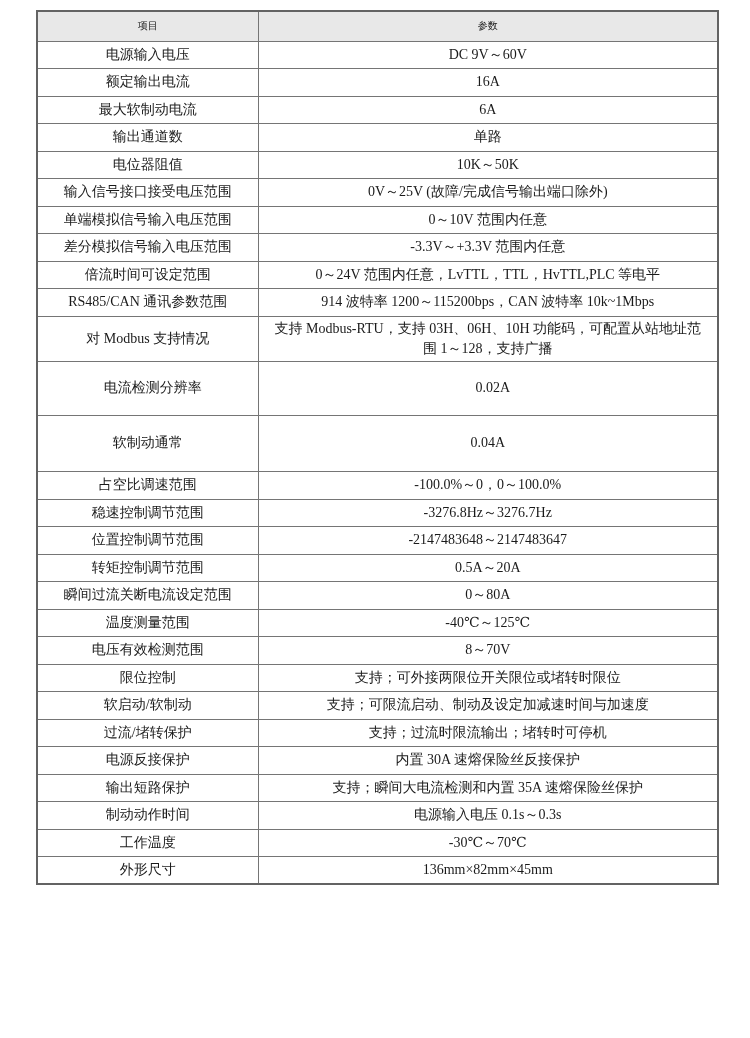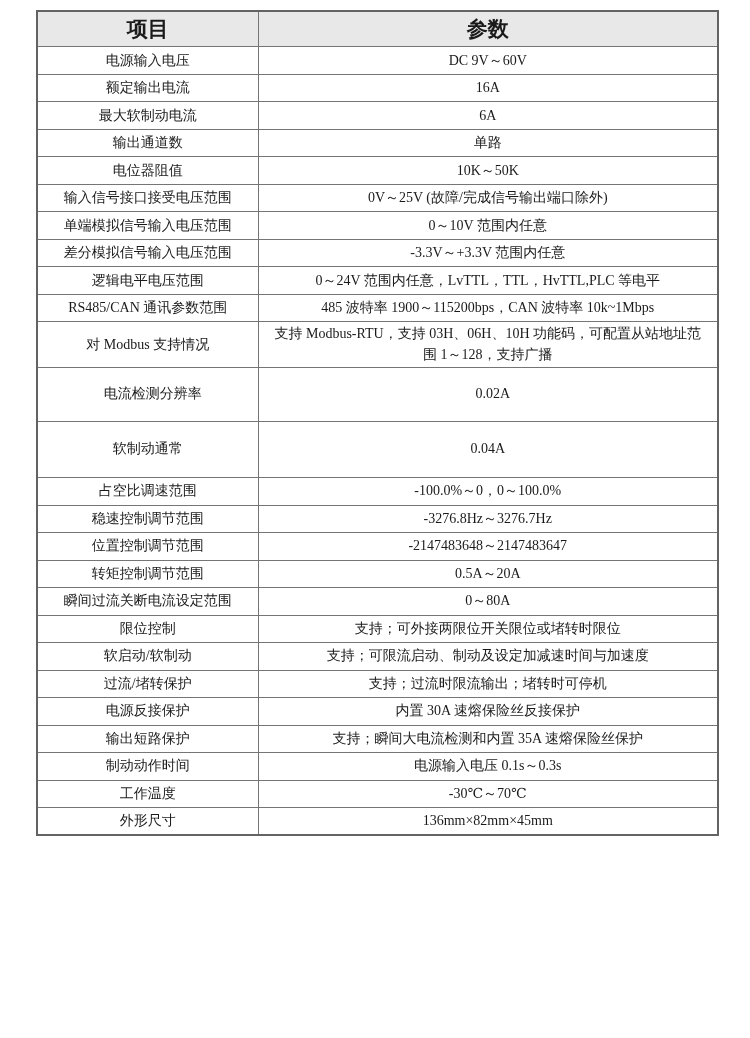--- a/index.html
+++ b/index.html
@@ -30,22 +30,22 @@
     text-align:center;
     vertical-align:middle;
     padding:2px 10px;
     font-size:14px;
     line-height:1.45;
     overflow:hidden;
   }
   th{
     height:30px;
     background:var(--header_bg);
-    font-weight:bold;
-    font-size:21px;
+    font-weight:normal;
+    font-size:10px;
   }
   td{height:27.5px;}
   
   #spec-body tr:nth-child(12) td{height:54px;padding-left:20px;}
   #spec-body tr:nth-child(13) td{height:56px;}
 </style>
 </head>
 <body>
 
 <table class="spec">
@@ -96,27 +96,27 @@
     <td class="item">单端模拟信号输入电压范围</td>
     <td class="param">0～10V 范围内任意</td>
   </tr>
 
   <tr>
     <td class="item">差分模拟信号输入电压范围</td>
     <td class="param">-3.3V～+3.3V 范围内任意</td>
   </tr>
 
   <tr>
-    <td class="item">逻辑电平电压范围</td>
+    <td class="item">倍流时间可设定范围</td>
     <td class="param">0～24V 范围内任意，LvTTL，TTL，HvTTL,PLC 等电平</td>
   </tr>
 
   <tr>
     <td class="item">RS485/CAN 通讯参数范围</td>
-    <td class="param">485 波特率 1900～115200bps，CAN 波特率 10k~1Mbps</td>
+    <td class="param">914 波特率 1200～115200bps，CAN 波特率 10k~1Mbps</td>
   </tr>
 
   <tr>
     <td class="item">对 Modbus 支持情况</td>
     <td class="param">支持 Modbus-RTU，支持 03H、06H、10H 功能码，可配置从站地址范围 1～128，支持广播</td>
   </tr>
 
   <tr>
     <td class="item">电流检测分辨率</td>
     <td class="param">0.02A</td>
@@ -147,21 +147,29 @@
     <td class="param">0.5A～20A</td>
   </tr>
 
   <tr>
     <td class="item">瞬间过流关断电流设定范围</td>
     <td class="param">0～80A</td>
   </tr>
 
 
 
-
+  <tr>
+    <td class="item">温度测量范围</td>
+    <td class="param">-40℃～125℃</td>
+  </tr>
+
+  <tr>
+    <td class="item">电压有效检测范围</td>
+    <td class="param">8～70V</td>
+  </tr>
 
   <tr>
     <td class="item">限位控制</td>
     <td class="param">支持；可外接两限位开关限位或堵转时限位</td>
   </tr>
 
   <tr>
     <td class="item">软启动/软制动</td>
     <td class="param">支持；可限流启动、制动及设定加减速时间与加速度</td>
   </tr>

